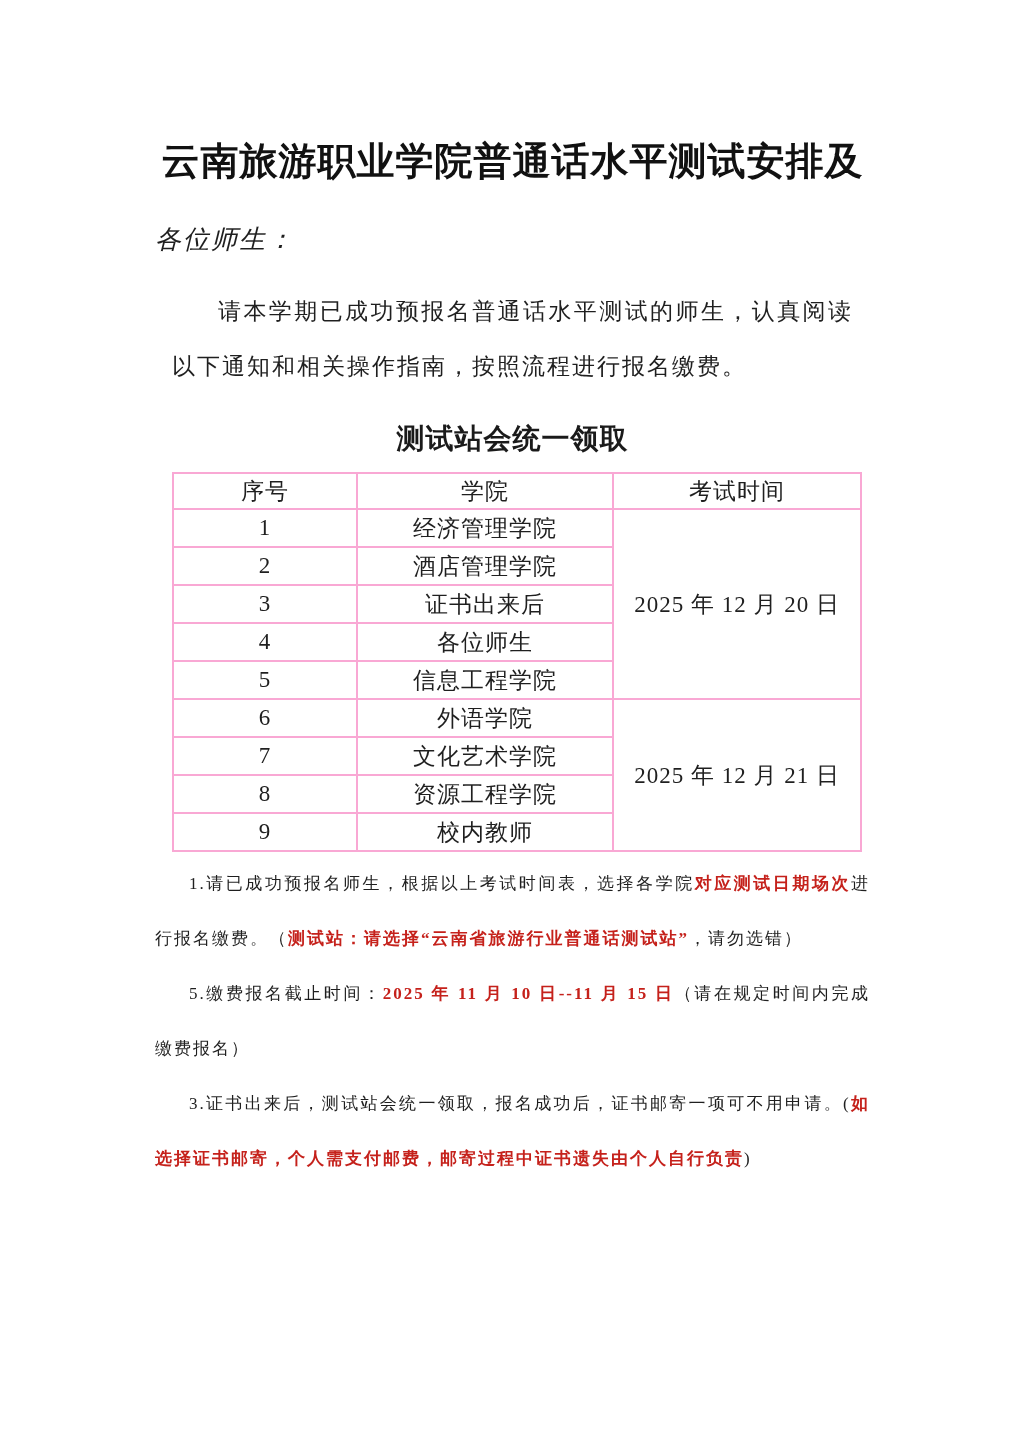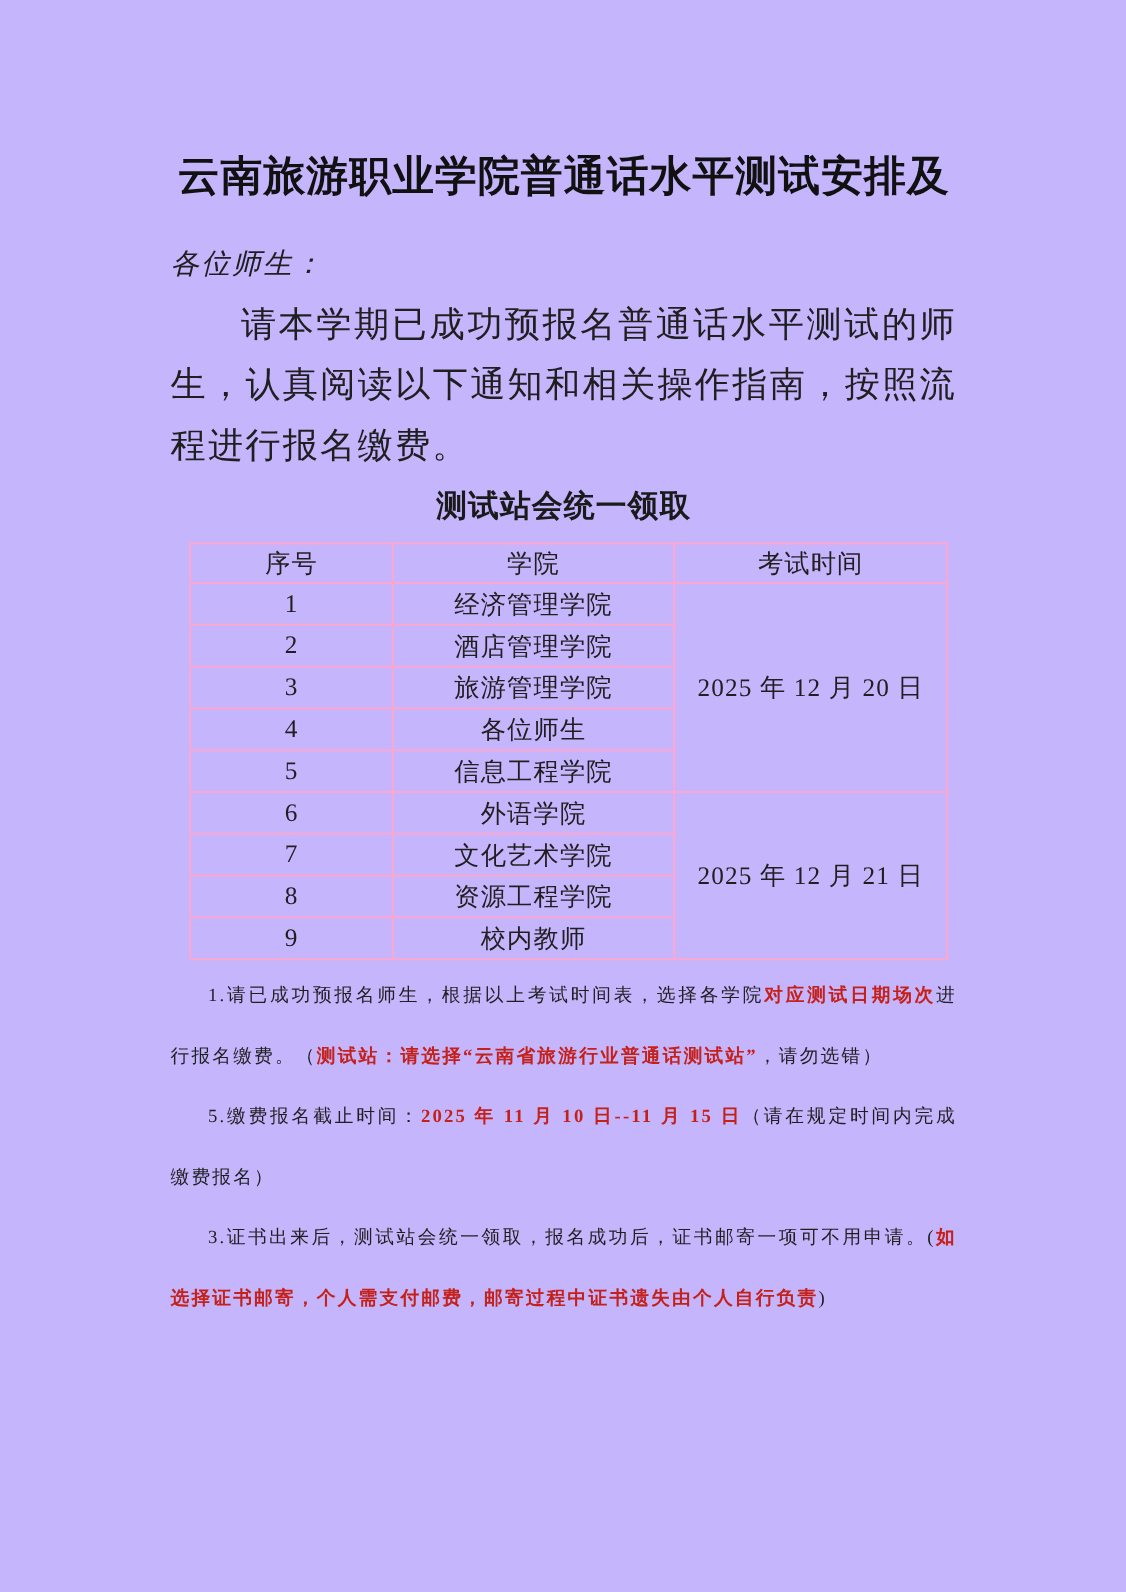--- a/index.html
+++ b/index.html
@@ -26,22 +26,22 @@
   }
   .body-block { margin-top: 20px; }
   .salutation {
     margin: 0;
     font-size: 26px;
     line-height: 55px;
     letter-spacing: 2px;
     font-style: italic;
   }
   .intro {
-    margin: 0;
-    font-size: 32px;
+    margin: 17px;
+    font-size: 23px;
     line-height: 55px;
     letter-spacing: 2px;
     text-indent: 2em;
     text-align: justify;
   }
   .table-heading {
     margin: 0;
     font-size: 28px;
     font-weight: 600;
     line-height: 55px;
@@ -81,21 +81,21 @@
     text-align: justify;
   }
   .red {
     color: var(--red, #c5211b);
     font-weight: 700;
   }
 </style>
 </head>
 <body>
 
-<div class="page" style="background: #c4b5fd;">
+<div class="page" style="background: #ffffff;">
 
   <h1 class="title">
     <span>云南旅游职业学院普通话水平测试安排及</span><br>
   </h1>
 
   <div class="body-block">
     <p class="salutation">各位师生：</p>
     <p class="intro">请本学期已成功预报名普通话水平测试的师生，认真阅读以下通知和相关操作指南，按照流程进行报名缴费。</p>
 
     <h2 class="table-heading">测试站会统一领取</h2>
@@ -118,21 +118,21 @@
             <td>1</td>
             <td>经济管理学院</td>
             <td rowspan="5" class="date-cell">2025 年 12 月 20 日</td>
           </tr>
           <tr>
             <td>2</td>
             <td>酒店管理学院</td>
           </tr>
           <tr>
             <td>3</td>
-            <td>旅游管理学院</td>
+            <td>证书出来后</td>
           </tr>
           <tr>
             <td>4</td>
             <td>各位师生</td>
           </tr>
           <tr>
             <td>5</td>
             <td>信息工程学院</td>
           </tr>
           <tr>

